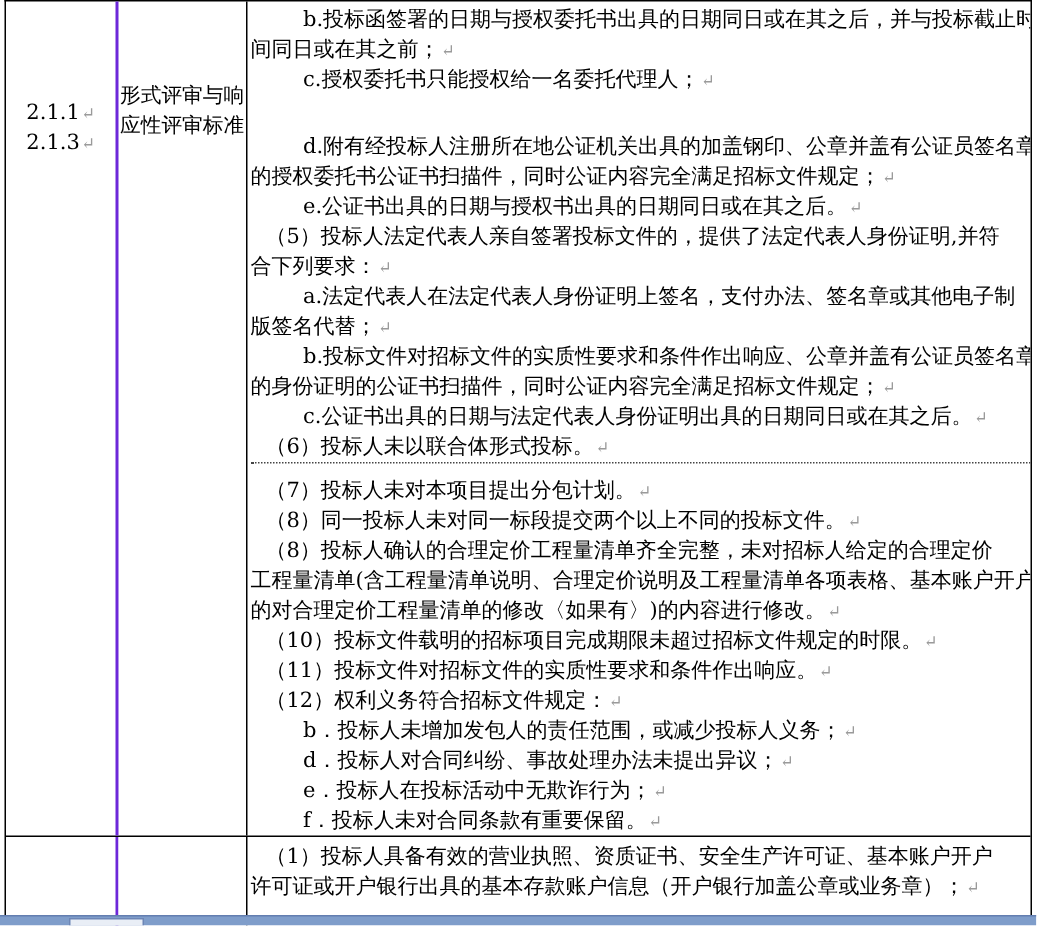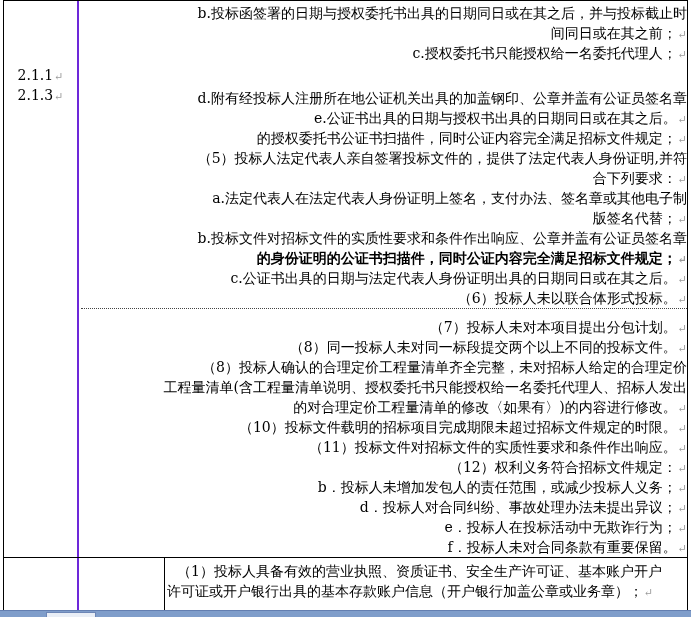--- a/index.html
+++ b/index.html
@@ -10,21 +10,21 @@
              display:flex;flex-direction:column;background:#fff;}
   .row{display:flex;box-sizing:border-box;}
   .row-main{height:570px;border-bottom:1px solid #000;}
   .row-bottom{flex:1;}
   .cell{box-sizing:border-box;overflow:hidden;}
   .cell-id{width:75px;border-right:2px solid #6d28d9;padding-top:64px;
            font-size:14px;line-height:20px;}
   .cell-id .tline{text-align:center;}
   .cell-name{width:86px;border-right:1px solid #000;padding:53px 0 0 1px;
              font-size:13.8px;line-height:20px;}
-  .cell-content{flex:1;padding:2px 0 0 2px;font-size:14px;line-height:20px;text-align:right;}
+  .cell-content{flex:1;padding:2px 0 0 2px;font-size:14px;line-height:20px;}
   .cell-content-bottom{flex:1;padding:3px 0 0 2px;font-size:14px;line-height:20px;}
   .tline{height:20px;white-space:nowrap;overflow:hidden;}
   .section-a{border-bottom:1px dotted #444;}
   .section-b{padding-top:8px;}
   .pmark{color:#9a9a9a;font-size:11px;margin-left:1px;vertical-align:0px;}
   .cell-name .name-text{display:block;}
   .h-scrollbar{position:absolute;left:0;top:610px;width:691px;height:7px;
                border-top:1px solid #637eb0;box-sizing:content-box;}
   .h-scrollbar-thumb{position:absolute;left:46px;top:1px;width:48px;height:5px;
                      border-width:1px;border-style:solid;}
@@ -35,42 +35,45 @@
 
 <div class="screen">
 
   <div class="doc-table">
 
     <div class="row row-main">
       <div class="cell cell-id">
           <div class="tline" style="text-indent: 0px;">2.1.1<span class="pmark" style="color: rgb(154, 154, 154);">↵</span></div>
           <div class="tline" style="text-indent: 0px;">2.1.3<span class="pmark" style="color: rgb(154, 154, 154);">↵</span></div>
         </div>
+      <div class="cell cell-name">
+        <span class="name-text">形式评审与响应性评审标准</span>
+      </div>
       <div class="cell cell-content">
         <div class="section-a">
             <div class="tline" style="text-indent: 35px;">b.投标函签署的日期与授权委托书出具的日期同日或在其之后，并与投标截止时</div>
             <div class="tline" style="text-indent: 0px;">间同日或在其之前；<span class="pmark" style="color: rgb(154, 154, 154);">↵</span></div>
             <div class="tline" style="text-indent: 35px;">c.授权委托书只能授权给一名委托代理人；<span class="pmark" style="color: rgb(154, 154, 154);">↵</span></div>
             <div class="tline" style="text-indent: 35px; margin-top: 25px;">d.附有经投标人注册所在地公证机关出具的加盖钢印、公章并盖有公证员签名章</div>
+            <div class="tline" style="text-indent: 0px;">的授权委托书公证书扫描件，同时公证内容完全满足招标文件规定；<span class="pmark" style="color: rgb(154, 154, 154);">↵</span></div>
             <div class="tline" style="text-indent: 35px;">e.公证书出具的日期与授权书出具的日期同日或在其之后。<span class="pmark" style="color: rgb(154, 154, 154);">↵</span></div>
-            <div class="tline" style="text-indent: 0px;">的授权委托书公证书扫描件，同时公证内容完全满足招标文件规定；<span class="pmark" style="color: rgb(154, 154, 154);">↵</span></div>
             <div class="tline" style="text-indent: 10px;">（5）投标人法定代表人亲自签署投标文件的，提供了法定代表人身份证明,并符</div>
             <div class="tline" style="text-indent: 0px;">合下列要求：<span class="pmark" style="color: rgb(154, 154, 154);">↵</span></div>
             <div class="tline" style="text-indent: 35px;">a.法定代表人在法定代表人身份证明上签名，支付办法、签名章或其他电子制</div>
             <div class="tline" style="text-indent: 0px;">版签名代替；<span class="pmark" style="color: rgb(154, 154, 154);">↵</span></div>
             <div class="tline" style="text-indent: 35px;">b.投标文件对招标文件的实质性要求和条件作出响应、公章并盖有公证员签名章</div>
-            <div class="tline" style="text-indent: 0px; font-weight: bold;">的身份证明的公证书扫描件，同时公证内容完全满足招标文件规定；<span class="pmark" style="color: rgb(154, 154, 154);">↵</span></div>
+            <div class="tline" style="text-indent: 0px;">的身份证明的公证书扫描件，同时公证内容完全满足招标文件规定；<span class="pmark" style="color: rgb(154, 154, 154);">↵</span></div>
             <div class="tline" style="text-indent: 35px;">c.公证书出具的日期与法定代表人身份证明出具的日期同日或在其之后。<span class="pmark" style="color: rgb(154, 154, 154);">↵</span></div>
             <div class="tline" style="text-indent: 10px;">（6）投标人未以联合体形式投标。<span class="pmark" style="color: rgb(154, 154, 154);">↵</span></div>
           </div>
         <div class="section-b">
             <div class="tline" style="text-indent: 10px;">（7）投标人未对本项目提出分包计划。<span class="pmark" style="color: rgb(154, 154, 154);">↵</span></div>
             <div class="tline" style="text-indent: 10px;">（8）同一投标人未对同一标段提交两个以上不同的投标文件。<span class="pmark" style="color: rgb(154, 154, 154);">↵</span></div>
             <div class="tline" style="text-indent: 10px;">（8）投标人确认的合理定价工程量清单齐全完整，未对招标人给定的合理定价</div>
-            <div class="tline" style="text-indent: 0px;">工程量清单(含工程量清单说明、授权委托书只能授权给一名委托代理人、招标人发出</div>
+            <div class="tline" style="text-indent: 0px;">工程量清单(含工程量清单说明、合理定价说明及工程量清单各项表格、基本账户开户</div>
             <div class="tline" style="text-indent: 0px;">的对合理定价工程量清单的修改〈如果有〉)的内容进行修改。<span class="pmark" style="color: rgb(154, 154, 154);">↵</span></div>
             <div class="tline" style="text-indent: 10px;">（10）投标文件载明的招标项目完成期限未超过招标文件规定的时限。<span class="pmark" style="color: rgb(154, 154, 154);">↵</span></div>
             <div class="tline" style="text-indent: 10px;">（11）投标文件对招标文件的实质性要求和条件作出响应。<span class="pmark" style="color: rgb(154, 154, 154);">↵</span></div>
             <div class="tline" style="text-indent: 10px;">（12）权利义务符合招标文件规定：<span class="pmark" style="color: rgb(154, 154, 154);">↵</span></div>
             <div class="tline" style="text-indent: 35px;">b．投标人未增加发包人的责任范围，或减少投标人义务；<span class="pmark" style="color: rgb(154, 154, 154);">↵</span></div>
             <div class="tline" style="text-indent: 35px;">d．投标人对合同纠纷、事故处理办法未提出异议；<span class="pmark" style="color: rgb(154, 154, 154);">↵</span></div>
             <div class="tline" style="text-indent: 35px;">e．投标人在投标活动中无欺诈行为；<span class="pmark" style="color: rgb(154, 154, 154);">↵</span></div>
             <div class="tline" style="text-indent: 35px;">f．投标人未对合同条款有重要保留。<span class="pmark" style="color: rgb(154, 154, 154);">↵</span></div>
           </div>
       </div>

